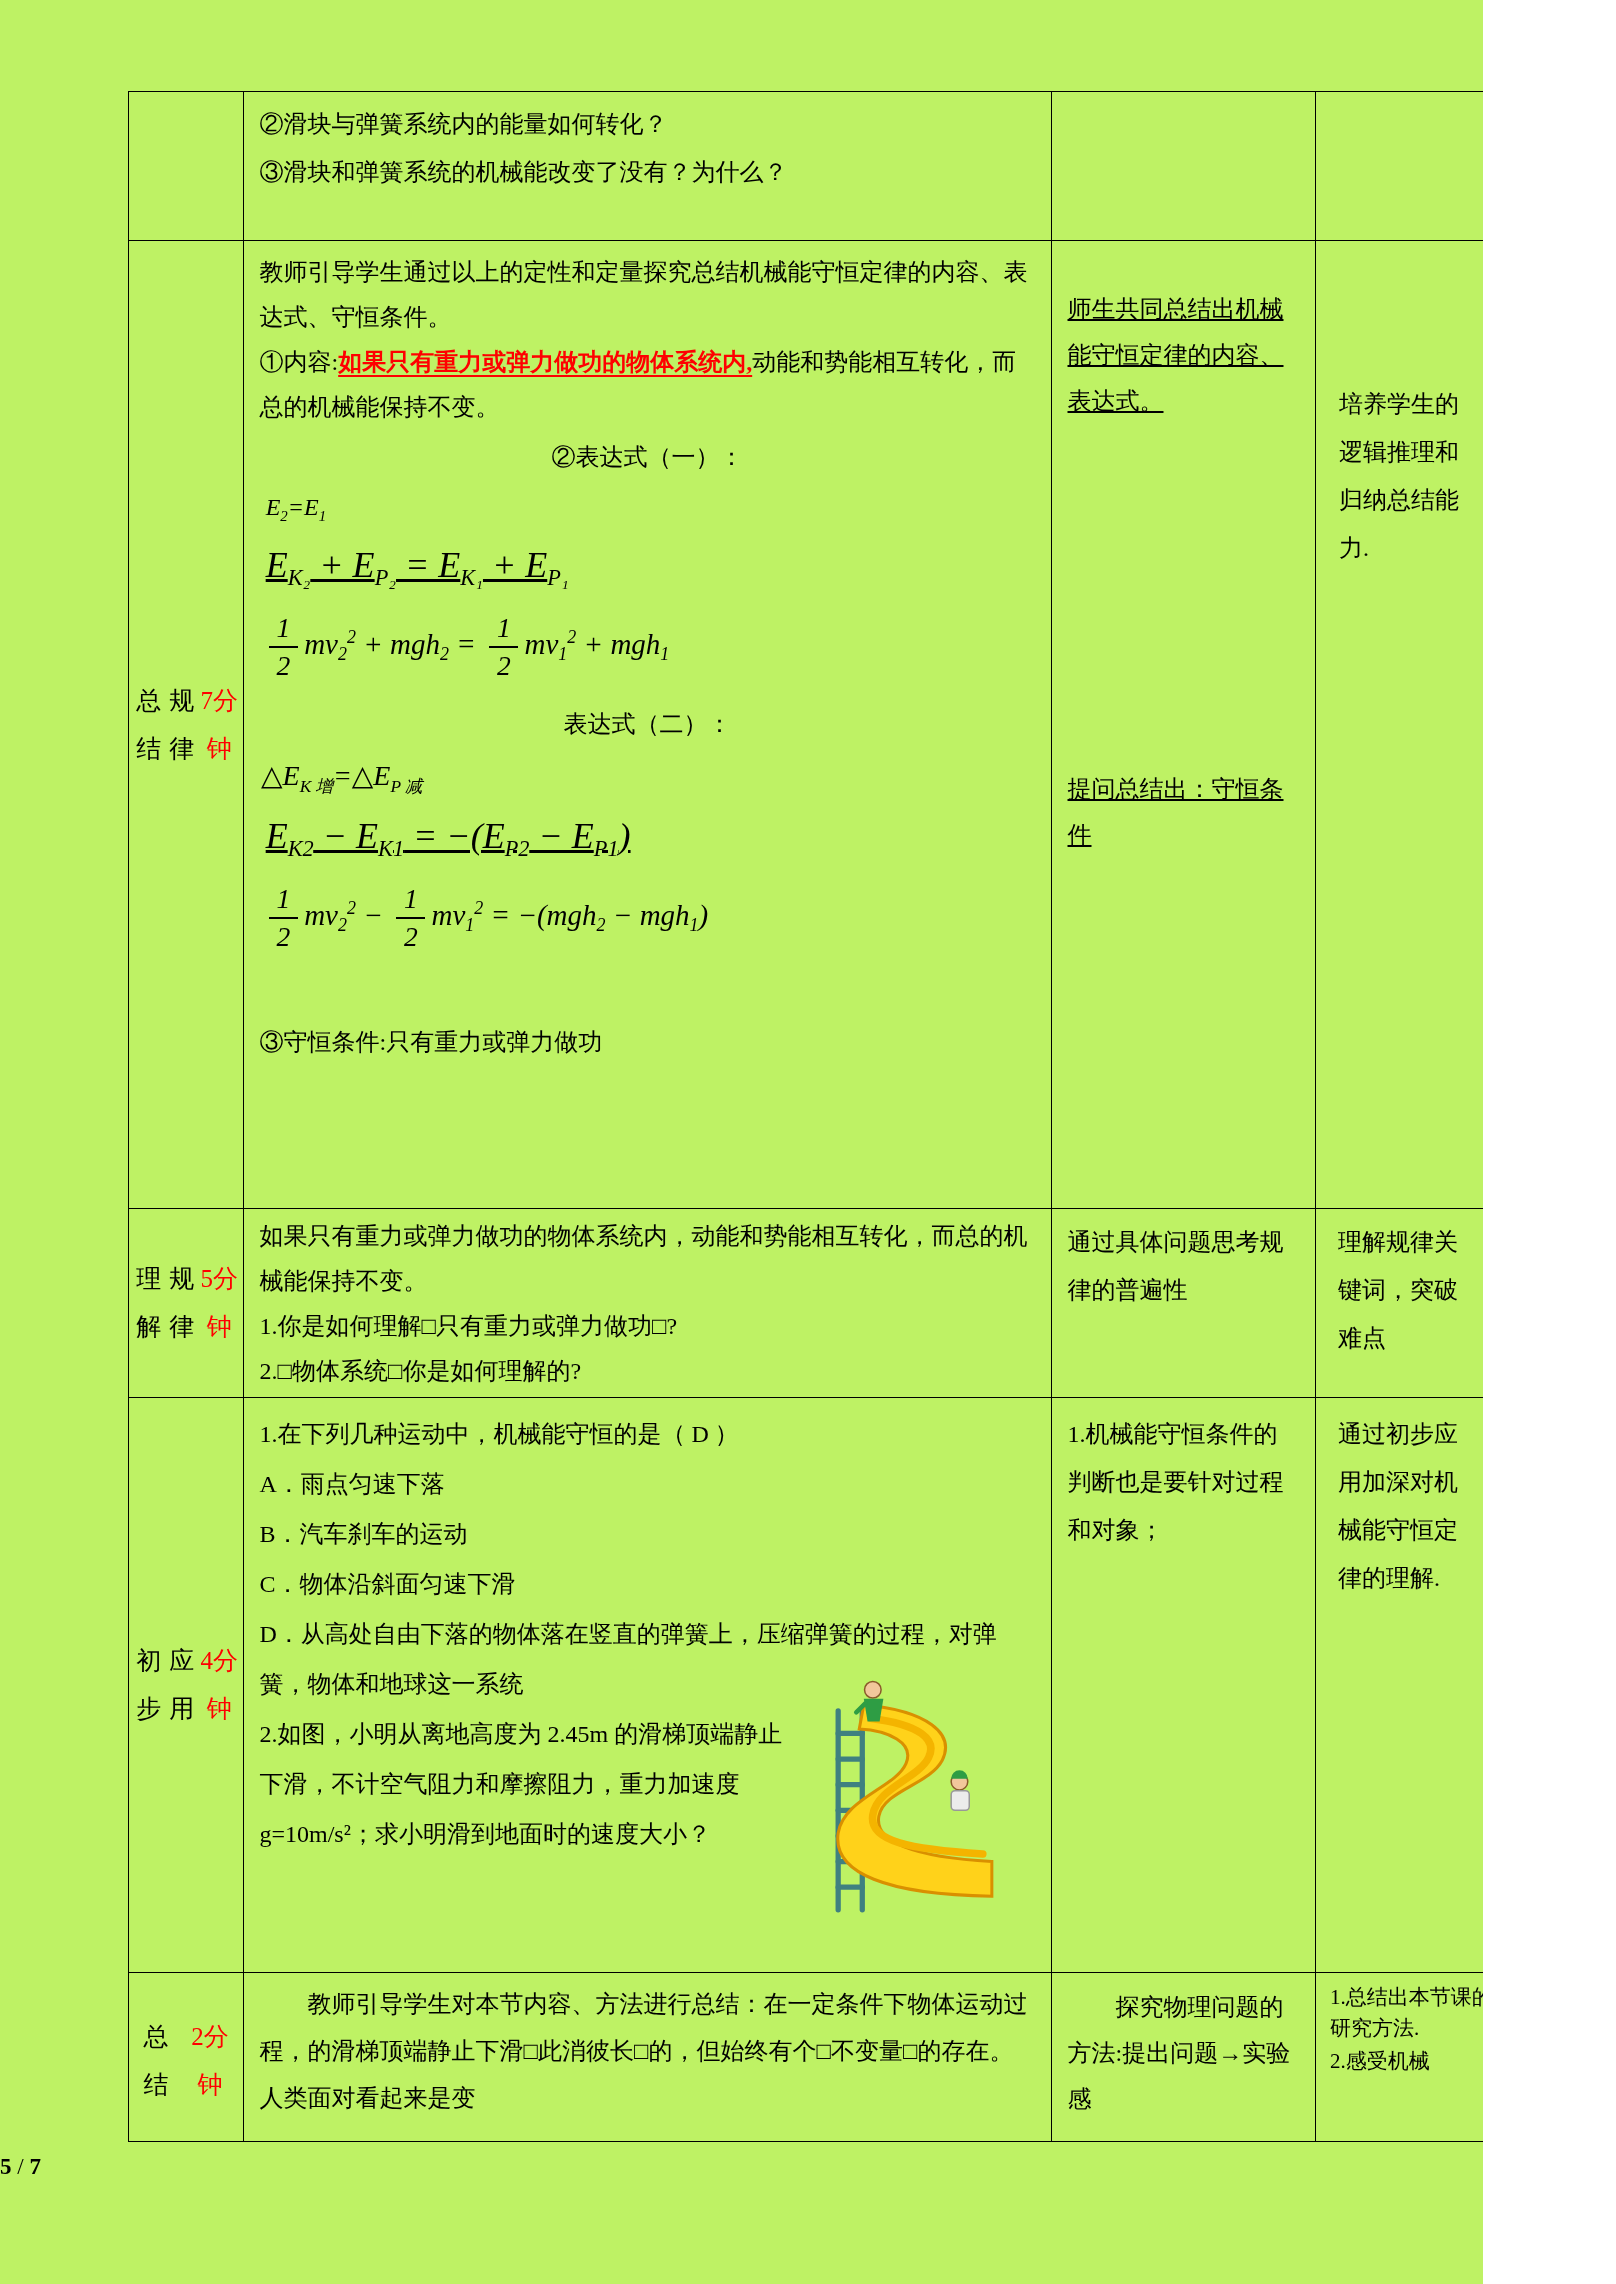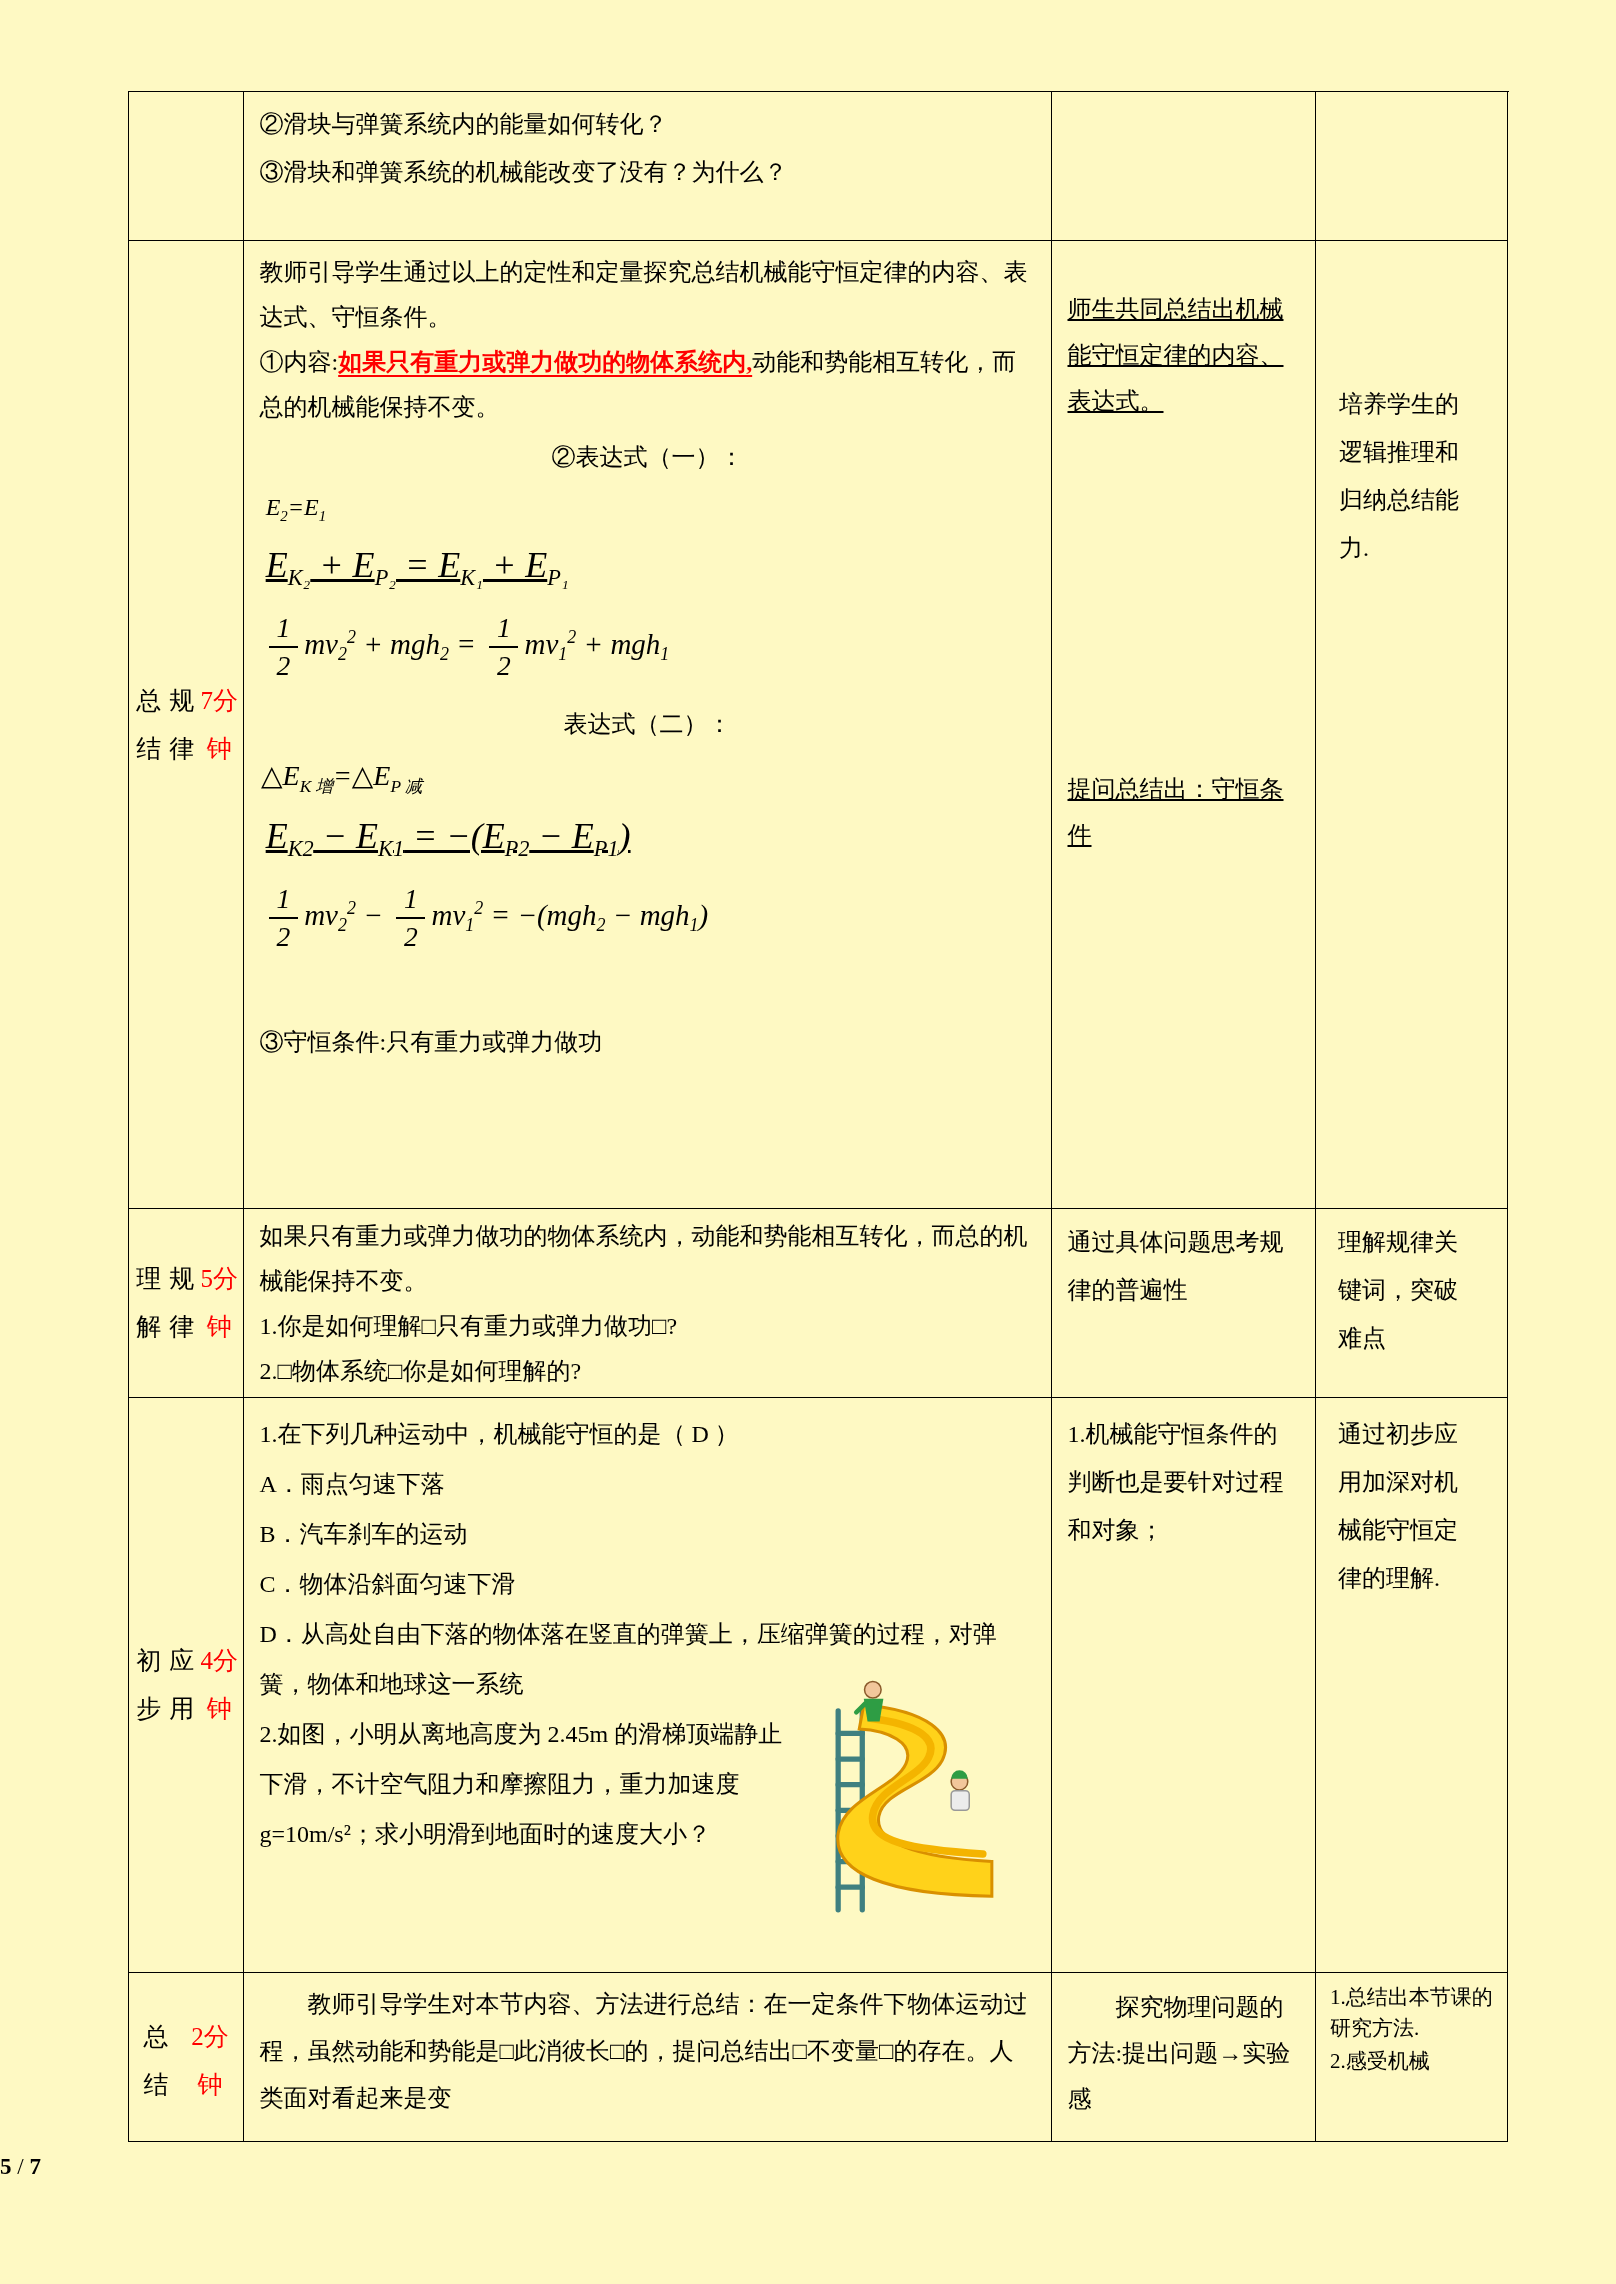--- a/index.html
+++ b/index.html
@@ -3,21 +3,21 @@
 <meta charset="utf-8">
 <style>
   * { box-sizing: border-box; }
   html, body { margin: 0; padding: 0; }
   body {
     width: 1616px; height: 2284px;
     background: #ffffff;
     color: #000;
     font-family: "Liberation Serif", "DejaVu Serif", serif;
   }
-  .page { position: relative; width: 1616px; height: 2284px; background: #fef9c3; overflow: hidden; }
+  .page { position: relative; width: 1483px; height: 2284px; background: #bef264; overflow: hidden; }
 
   .table {
     position: absolute; left: 128px; top: 91px; width: 1381px;
     display: grid;
     grid-template-columns: 115px 808px 264px 192px;
     grid-template-rows: 149px 968px 189px 575px 169px;
     border-top: 1.5px solid #000;
     border-left: 1.5px solid #000;
   }
   .cell {
@@ -206,21 +206,21 @@
     </div>
     <div class="cell" id="r4c4">
       <p class="txt">通过初步应用加深对机械能守恒定律的理解.</p>
     </div>
 
     <div class="cell stage" id="r5c1">
       <span>总结</span>
       <span class="time">2分钟</span>
     </div>
     <div class="cell" id="r5c2">
-      <p class="txt">教师引导学生对本节内容、方法进行总结：在一定条件下物体运动过程，虽然动能和势能是□此消彼长□的，提问总结出□不变量□的存在。人类面对看起来是变</p>
+      <p class="txt">教师引导学生对本节内容、方法进行总结：在一定条件下物体运动过程，的滑梯顶端静止下滑□此消彼长□的，但始终有个□不变量□的存在。人类面对看起来是变</p>
     </div>
     <div class="cell" id="r5c3">
       <p class="txt">探究物理问题的方法:提出问题→实验感</p>
     </div>
     <div class="cell" id="r5c4">
       <p>1.总结出本节课的研究方法.</p>
       <p>2.感受机械</p>
     </div>
 
   </div>

